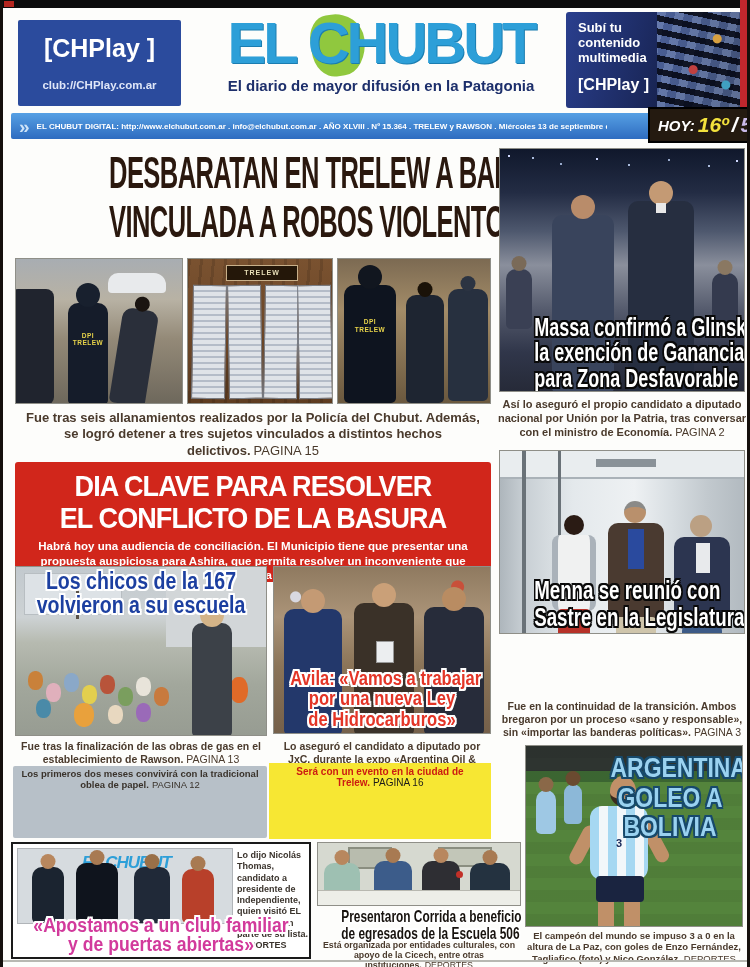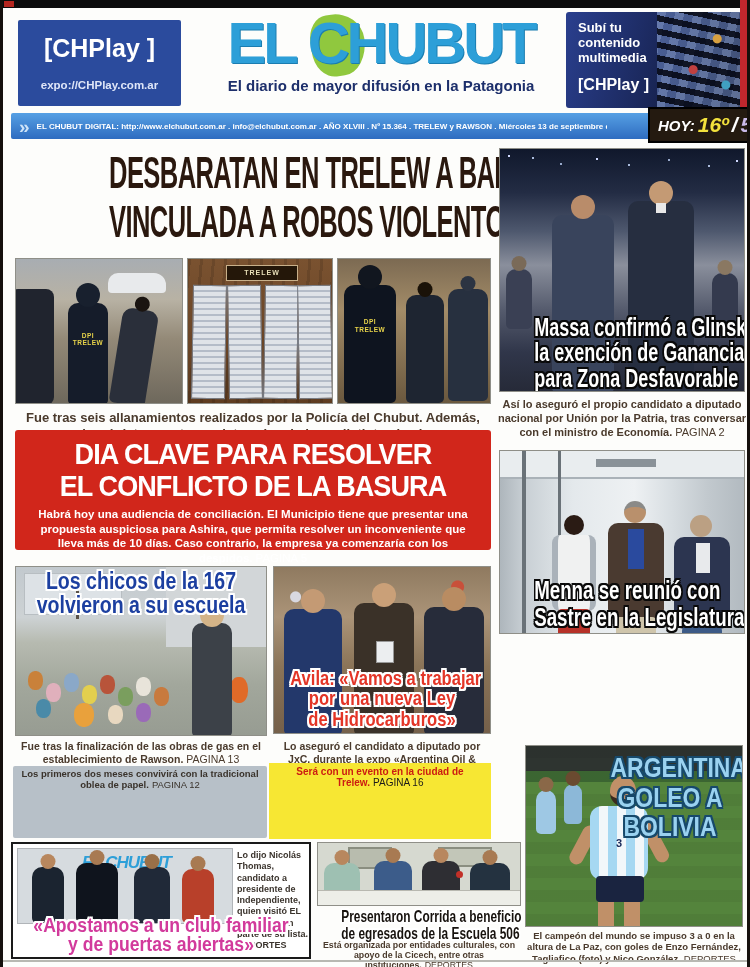--- a/index.html
+++ b/index.html
@@ -60,21 +60,21 @@
   .fg{position:absolute;border-radius:10px 10px 5px 5px;background:var(--b,#222);}
   .fg::before{content:"";position:absolute;top:-13px;left:50%;transform:translateX(-50%);
               width:15px;height:15px;border-radius:50%;background:var(--h,var(--b,#222));}
   .fg-lg::before{width:24px;height:24px;top:-20px;}
   .vest{position:absolute;left:0;right:0;top:28%;text-align:center;font-size:6.5px;font-weight:800;
         color:#e8d44a;line-height:1.2;letter-spacing:.5px;}
   .bill{position:absolute;top:26px;width:32px;height:112px;border:1px solid #7a7f88;
         background:repeating-linear-gradient(180deg,#dfe3e8 0 4px,#b4bcc8 4px 6px);}
   .kid{position:absolute;width:15px;height:19px;border-radius:45%;}
   
-  .redbox{position:absolute;left:12px;top:430px;width:476px;height:120px;background:#d1261b;border-radius:3px;
+  .redbox{position:absolute;left:12px;top:462px;width:476px;height:120px;background:#d1261b;border-radius:3px;
           color:#fff;text-align:center;box-sizing:border-box;}
   .redbox .sub{margin-top:5px;padding:0 14px;font-size:11.5px;font-weight:700;line-height:1.3;}
   .graybox{position:absolute;left:10px;top:766px;width:254px;height:72px;background:#b7c0c8;border-radius:2px;text-align:center;}
   .yellowbox{position:absolute;left:266px;top:763px;width:222px;height:76px;background:#f7e733;text-align:center;}
   .boxcap{font-size:9.5px;font-weight:700;color:#3a332c;line-height:1.2;margin-top:2px;padding:0 8px;}
   .ycap{font-size:10px;font-weight:800;color:#cc1c12;margin-top:3px;}
   .ycap .pref{color:#1a1a1a;}
   .indepbox{position:absolute;left:8px;top:842px;width:300px;height:117px;border:2px solid #1a1a1a;background:#fff;box-sizing:border-box;}
   .sidetext{position:absolute;left:224px;top:6px;width:72px;font-size:9px;font-weight:700;color:#3a332c;line-height:1.25;}
   .divider{position:absolute;left:0;right:0;top:960px;height:2px;background:#b8b8b2;}
@@ -83,21 +83,21 @@
 <body>
 
 <div id="page">
 
   <div class="topbar">
     <span class="topred"></span>
   </div>
 
   <div class="chl">
     <div class="chl-label">[CHPlay ]</div>
-    <div class="chl-url">expo://CHPlay.com.ar</div>
+    <div class="chl-url">club://CHPlay.com.ar</div>
   </div>
 
   <div class="logo">
     <div class="logo-row">
       <span class="logo-green"></span>
       <span class="logo-word">EL</span>
       <span class="logo-word">CHUBUT</span>
     </div>
     <div class="tagline">El diario de mayor difusión en la Patagonia</div>
   </div>
@@ -295,20 +295,23 @@
     <span class="abs" style="left:116px;top:166px;width:40px;height:72px;background:#cfc5ab;border-radius:4px;"></span>
     <span class="abs" style="left:190px;top:64px;width:22px;height:22px;border-radius:50%;background:#bba083;"></span>
     <span class="abs" style="left:174px;top:86px;width:56px;height:92px;background:#2c3550;border-radius:10px;"></span>
     <span class="abs" style="left:196px;top:92px;width:14px;height:30px;background:#e8eaec;"></span>
     <span class="abs" style="left:182px;top:176px;width:40px;height:64px;background:#3c5a86;border-radius:4px;"></span>
     <div class="abs hl stroke-b" style="left:0;right:0;bottom:2px;font-size:26px;color:#fff;line-height:1.04;">
       <span class="ln cx72">Menna se reunió con</span>
       <span class="ln cx72">Sastre en la Legislatura</span>
     </div>
   </div>
+  <div class="cap" style="left:494px;top:700px;width:250px;font-size:10.5px;">
+    <span>Fue en la continuidad de la transición. Ambos bregaron por un proceso «sano y responsable», sin «importar las banderas políticas».</span><b class="pref">PAGINA 3</b>
+  </div>
 
   <div class="photo" style="left:522px;top:745px;width:218px;height:182px;background:repeating-linear-gradient(180deg,rgba(0,0,0,.05) 0 12px,transparent 12px 24px),linear-gradient(180deg,#2e3430 0 14%,#3e6a34 14% 20%,#54843c 20% 100%);">
     <span class="fg" style="--b:#9ec8e4;--h:#8a6848;left:10px;top:44px;width:20px;height:44px;"></span>
     <span class="fg" style="--b:#8cb8d8;--h:#6a4a30;left:38px;top:38px;width:18px;height:40px;"></span>
     <span class="abs" style="left:84px;top:30px;width:26px;height:30px;border-radius:50% 50% 45% 45%;background:#c09068;border-bottom:7px solid #3a2a1e;box-sizing:border-box;"></span>
     <span class="abs" style="left:50px;top:78px;width:14px;height:42px;background:#c09068;border-radius:7px;transform:rotate(28deg);"></span>
     <span class="abs" style="left:122px;top:74px;width:14px;height:44px;background:#c09068;border-radius:7px;transform:rotate(-28deg);"></span>
     <span class="abs" style="left:64px;top:60px;width:58px;height:74px;border-radius:12px;background:repeating-linear-gradient(90deg,#a6d8f2 0 9px,#f2f7fa 9px 18px);text-align:center;font-size:11px;font-weight:900;color:#1a2a5a;line-height:74px;">3</span>
     <span class="abs" style="left:70px;top:130px;width:48px;height:26px;background:#1a2440;border-radius:4px;"></span>
     <span class="abs" style="left:72px;top:156px;width:16px;height:30px;background:#c09068;"></span>

